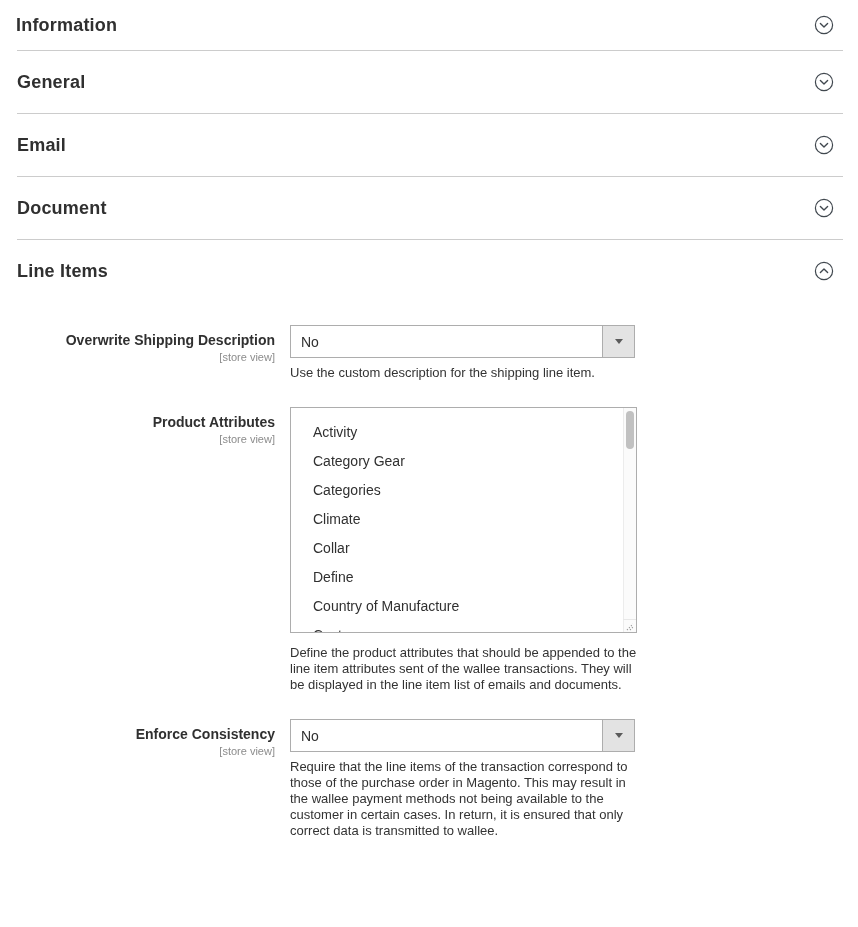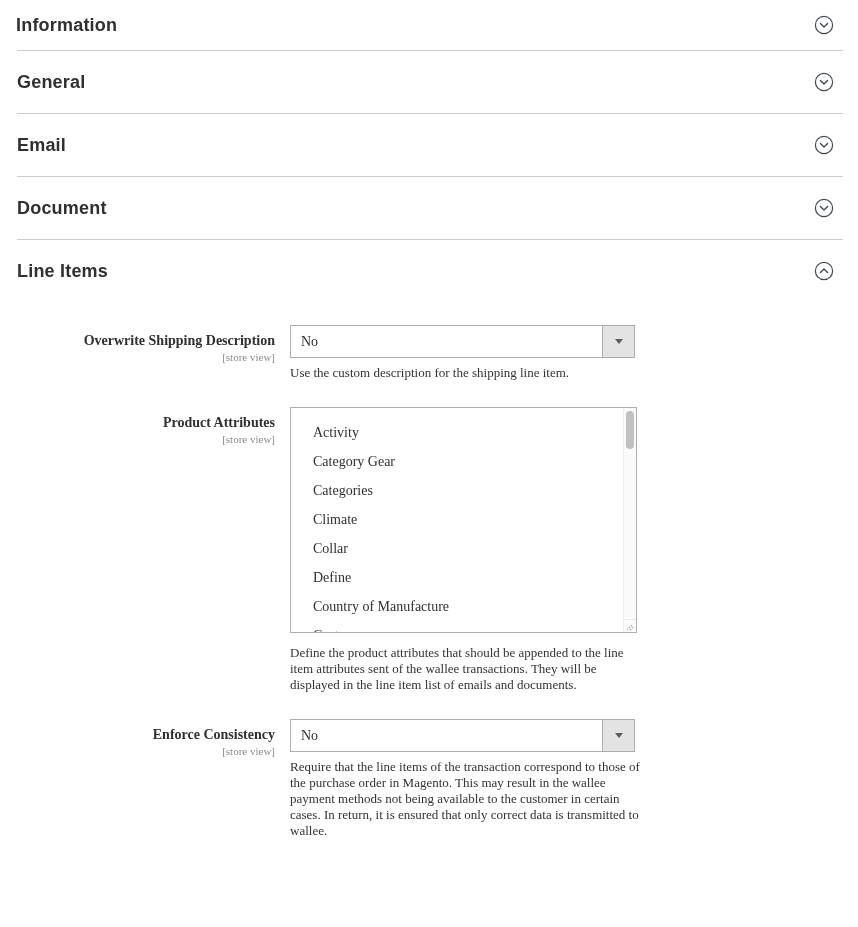--- a/index.html
+++ b/index.html
@@ -22,21 +22,21 @@
     background: #fff;
   }
   .section-header.first { height: 50px; padding-left: 16px; }
   .section-title {
     font-size: 18px; font-weight: 700; letter-spacing: .2px; color: #303030;
   }
   .divider { border-bottom: 1px solid #cccccc; margin: 0 15px 0 17px; }
   .chevron-btn { width: 20px; height: 20px; display: flex; align-items: center; justify-content: center; }
 
   
-  .section-content { padding-top: 23px; font-family: Liberation Serif, serif; }
+  .section-content { padding-top: 23px; }
   .field-row { display: flex; align-items: flex-start; margin-bottom: 26px; }
   .label-col { width: 275px; text-align: right; padding-top: 7px; flex: none; }
   .field-label { font-size: 14px; font-weight: 700; line-height: 17px; color: #303030; }
   .field-scope { font-size: 11px; color: #8c8c8c; margin-top: 2px; }
   .control-col { margin-left: 15px; width: 353px; }
 
   .select-box {
     position: relative; width: 345px; height: 33px;
     border: 1px solid #adadad; background: #fff;
     display: flex; align-items: center;

